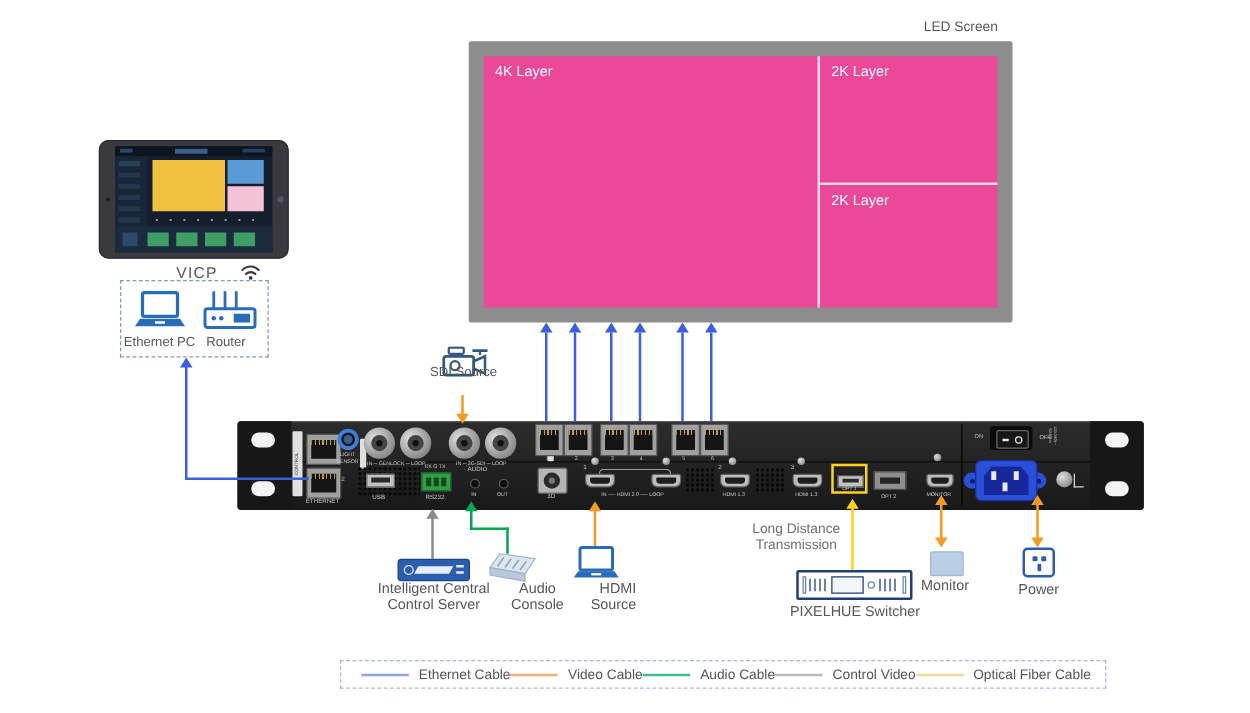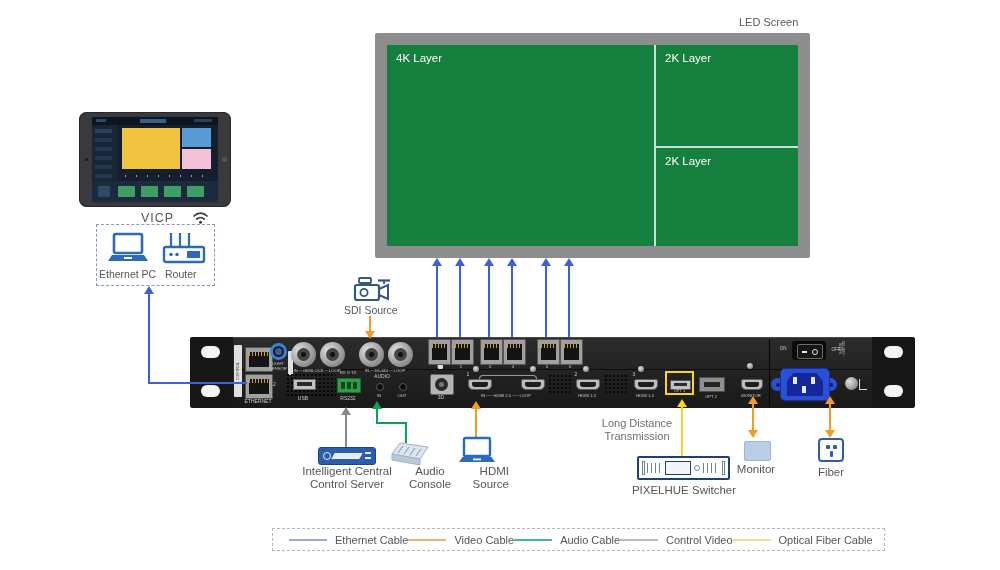--- a/index.html
+++ b/index.html
@@ -37,21 +37,21 @@
   .legend-label{font-size:11px;color:#565656;white-space:nowrap;}
 </style>
 </head>
 <body>
 
 <div id="stage">
 
   <div class="lbl" style="left:739px;top:16px;color:#595959;">LED Screen</div>
 
   <div class="abs" style="left:375px;top:33px;width:435px;height:225px;background:#8d8d8d;border-radius:2px;">
-    <div class="abs" style="inset: 12px; background: #15803d;">
+    <div class="abs" style="inset: 12px; background: #ec4899;">
 
       <div class="abs" style="left:267px;top:0;width:2px;height:100%;background:rgba(235,240,248,.85);"></div>
       <div class="abs" style="left:269px;top:101px;right:0;height:2px;background:rgba(235,240,248,.85);"></div>
 
       <div class="abs" style="left:9px;top:7px;color:#fff;font-size:11.5px;">4K Layer</div>
       <div class="abs" style="left:278px;top:7px;color:#fff;font-size:11.5px;">2K Layer</div>
       <div class="abs" style="left:278px;top:110px;color:#fff;font-size:11.5px;">2K Layer</div>
     </div>
   </div>
 
@@ -115,21 +115,21 @@
   </div>
 
   <svg class="abs" style="left:350px;top:277px;" width="44" height="27" viewBox="0 0 44 27">
     <rect x="5" y="8" width="24" height="15" rx="2" fill="none" stroke="#33587f" stroke-width="2.2"></rect>
     <circle cx="14" cy="15.5" r="3.6" fill="none" stroke="#33587f" stroke-width="1.8"></circle>
     <path d="M29 12 L38 8 L38 22 L29 18 Z" fill="none" stroke="#33587f" stroke-width="2"></path>
     <rect x="9" y="1" width="12" height="5" rx="1" fill="none" stroke="#33587f" stroke-width="1.8"></rect>
     <line x1="28" y1="3.5" x2="40" y2="3.5" stroke="#33587f" stroke-width="2.2"></line>
     <line x1="34" y1="3.5" x2="34" y2="7" stroke="#33587f" stroke-width="1.8"></line>
   </svg>
-  <div class="lbl" style="left:344px;top:304px;font-size:10.5px;text-align:center;">SDI Source</div>
+  <div class="lbl" style="left:344px;top:292px;font-size:10.5px;text-align:center;">SDI Source</div>
 
   <div class="abs" style="left:190px;top:337px;width:725px;height:71px;border-radius:3px;
               background:linear-gradient(#2c2c2c,#191919);box-shadow:inset 0 1px 0 #4a4a4a;">
 
     <div class="abs" style="left:0;top:0;width:43px;height:71px;background:#171717;border-radius:3px 0 0 3px;">
       <div class="hole" style="left:11px;top:9px;"></div>
       <div class="hole" style="left:11px;top:48px;"></div>
     </div>
     <div class="abs" style="left:682px;top:0;width:43px;height:71px;background:#171717;border-radius:0 3px 3px 0;">
       <div class="hole" style="left:12px;top:9px;"></div>
@@ -405,21 +405,21 @@
   <div class="lbl2" style="left:728px;top:463px;width:56px;font-size:11.5px;">
     <div>Monitor</div>
   </div>
 
   <div class="abs" style="left:818px;top:438px;width:26px;height:24px;background:#ffffff;border:2px solid #2b5fae;border-radius:4px;box-sizing:border-box;">
     <div class="abs" style="left:6px;top:5px;width:3.5px;height:3.5px;background:#2b5fae;border-radius:1px;"></div>
     <div class="abs" style="left:13px;top:5px;width:3.5px;height:3.5px;background:#2b5fae;border-radius:1px;"></div>
     <div class="abs" style="left:9.8px;top:10.5px;width:3px;height:6px;background:#2b5fae;border-radius:1px;"></div>
   </div>
   <div class="lbl2" style="left:806px;top:466px;width:50px;font-size:11.5px;">
-    <div>Fiber</div>
+    <div>Power</div>
   </div>
 
   <div class="abs" style="left:272px;top:528px;width:613px;height:23px;border:1.5px dashed #a9bacb;box-sizing:border-box;
               display:flex;align-items:center;justify-content:space-between;padding:0 16px;">
     <div class="legend-item">
       <span class="legend-line" style="background: rgb(151, 166, 224);"></span>
       <span class="legend-label">Ethernet Cable</span>
     </div>
     <div class="legend-item">
       <span class="legend-line" style="background: rgb(242, 176, 119);"></span>

